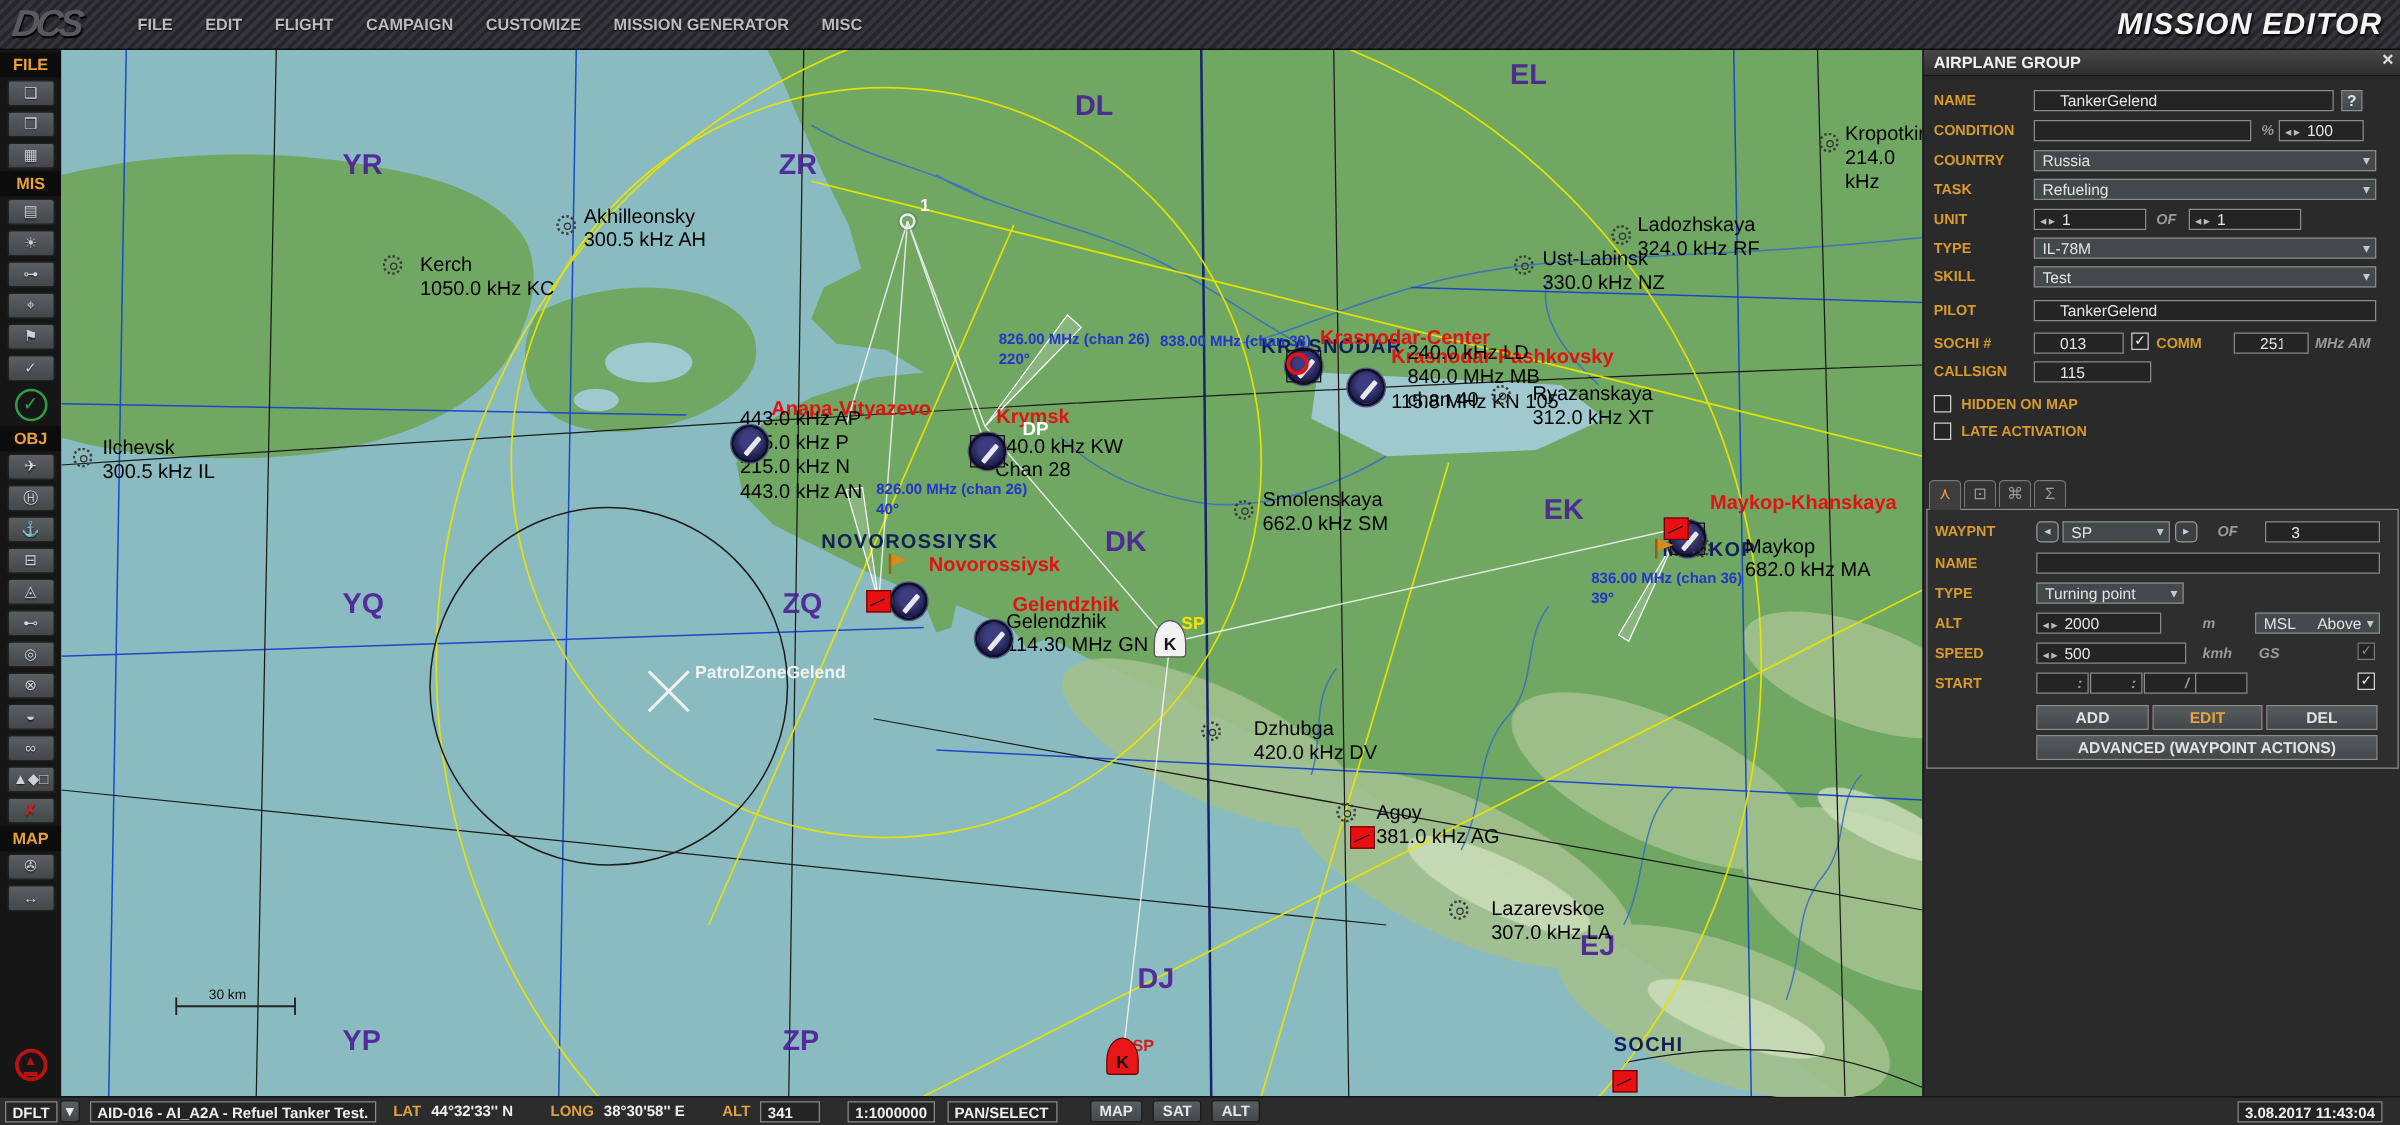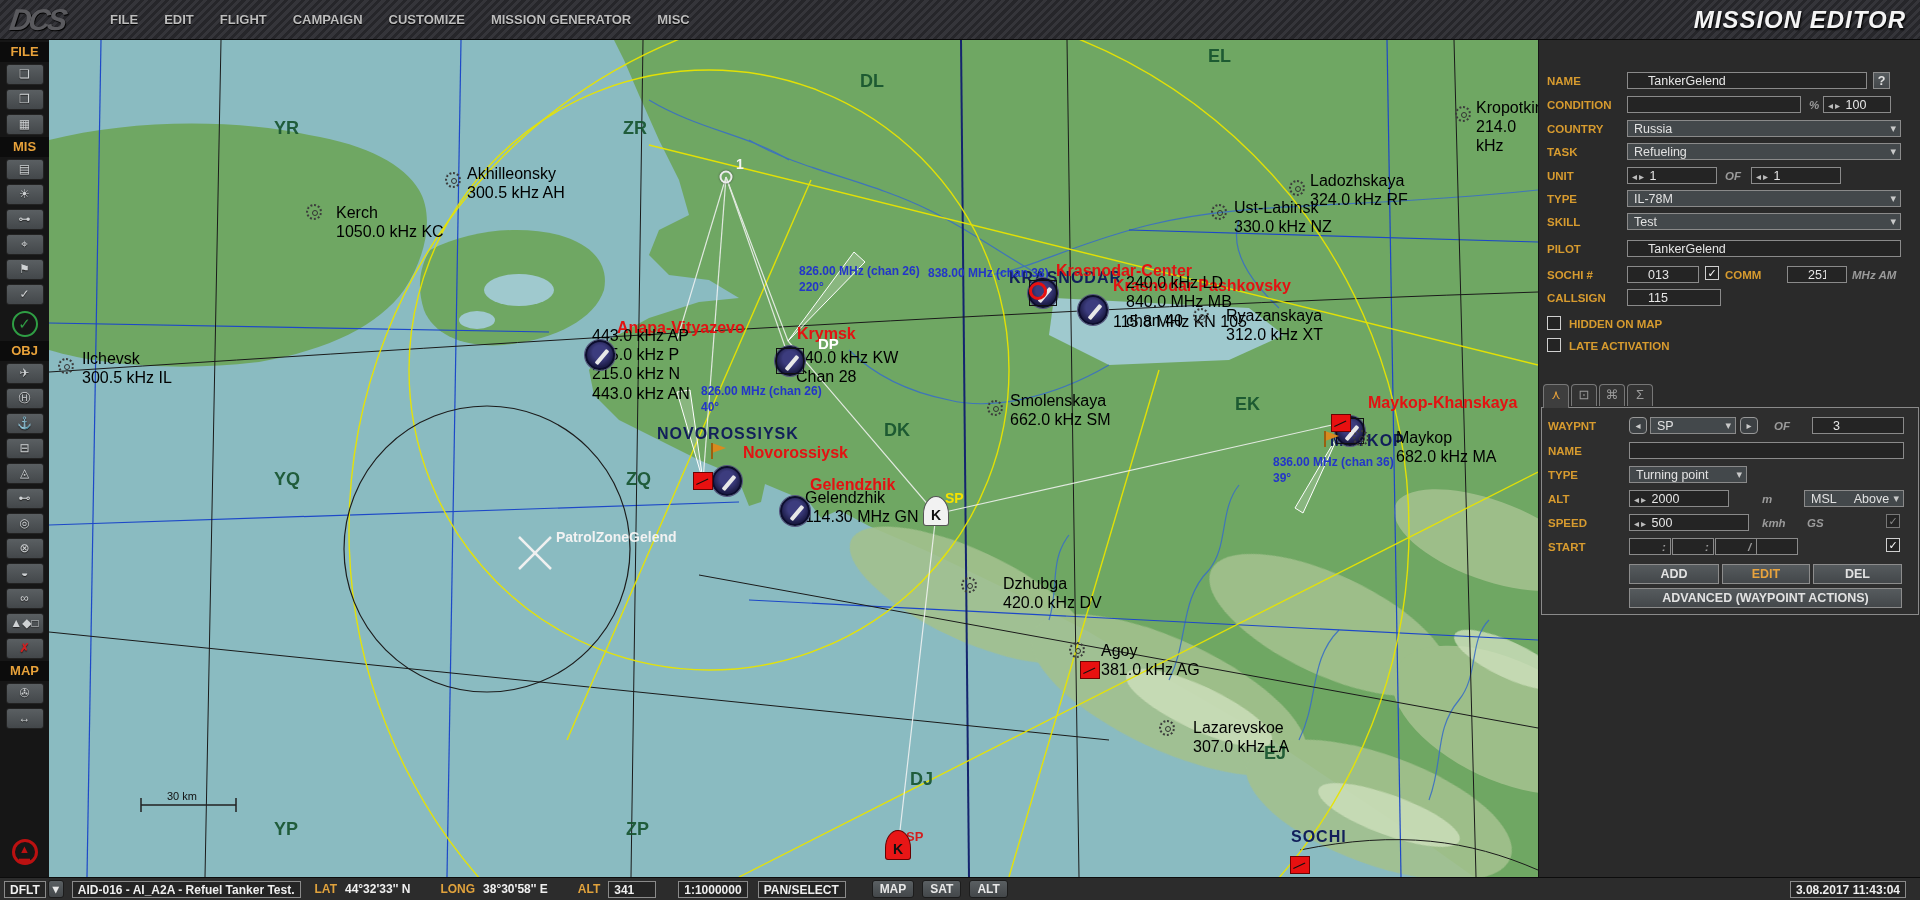--- a/index.html
+++ b/index.html
@@ -34,21 +34,21 @@
   .tb-red { color:#cc2222; font-weight:bold; }
   #eject { margin-top:auto; margin-bottom:12px; width:26px; height:26px;
     border-radius:50%; border:3px solid #bb1111; color:#bb1111; text-align:center;
     font-size:11px; line-height:9px; padding-top:3px; cursor:pointer; font-weight:bold;}
 
   
   #map { position:absolute; left:49px; top:40px; width:1489px; height:837px;
     background:#8abbc1; overflow:hidden; cursor:crosshair; }
   #map svg { position:absolute; left:0; top:0; }
   .maplbl { position:absolute; white-space:pre-line; pointer-events:none; line-height:1.2; }
-  .grid  { font-weight:bold; font-size:18px; color:#14532d; opacity:.9; }
+  .grid  { font-weight:bold; font-size:23px; color:#4c1d95; opacity:.9; }
   .city  { font-weight:bold; font-size:16px; color:#121f5a; letter-spacing:1px; }
   .apred { font-weight:bold; font-size:16px; color:#e31212; }
   .bcn   { font-size:16px; color:#000000; }
   .freq  { font-weight:bold; font-size:12px; color:#2336c8; }
   .wht   { font-weight:bold; font-size:14px; color:#f2f2f2; }
   .wht2  { font-weight:bold; font-size:15px; color:#fff; }
   .ylw   { font-weight:bold; font-size:14px; color:#f5e200; }
   .rsm   { font-weight:bold; font-size:13px; color:#d31f1f; }
   .blk   { font-size:11px; color:#111; }
 
@@ -375,20 +375,24 @@
       <div class="icon-redring" style="left: 989px; top: 251px;"></div>
       <div class="icon-dome domeW" style="left: 887px; top: 474px;">K</div>
       <div class="icon-dome domeR" style="left: 849px; top: 808px;">K</div>
       <div class="icon-flag" style="left: 663px; top: 413px;"></div>
       <div class="icon-flag" style="left: 1276px; top: 401px;"></div>
       <div class="icon-wptc" style="left: 677px; top: 137px;"></div>
     </div>
 </div>
 
 <div id="panel">
+  <div id="panel-hdr">
+    <span>AIRPLANE GROUP</span>
+    <span id="panel-close">×</span>
+  </div>
 
   <span class="plab" style="left:8px;top:35px">NAME</span>
   <input class="pinput" style="left: 88px; top: 32px; width: 240px;" value="TankerGelend">
   <div class="pbtn" style="left:334px;top:32px;width:17px;height:17px;padding-top:1px">?</div>
 
   <span class="plab" style="left:8px;top:59px">CONDITION</span>
   <input class="pinput" style="left: 88px; top: 56px; width: 174px;" value="">
   <span class="punit" style="left:270px;top:59px">%</span>
   <div class="pspin" style="left:284px;top:56px;width:68px">
     <span class="arr">◂</span><span class="arr">▸</span>

